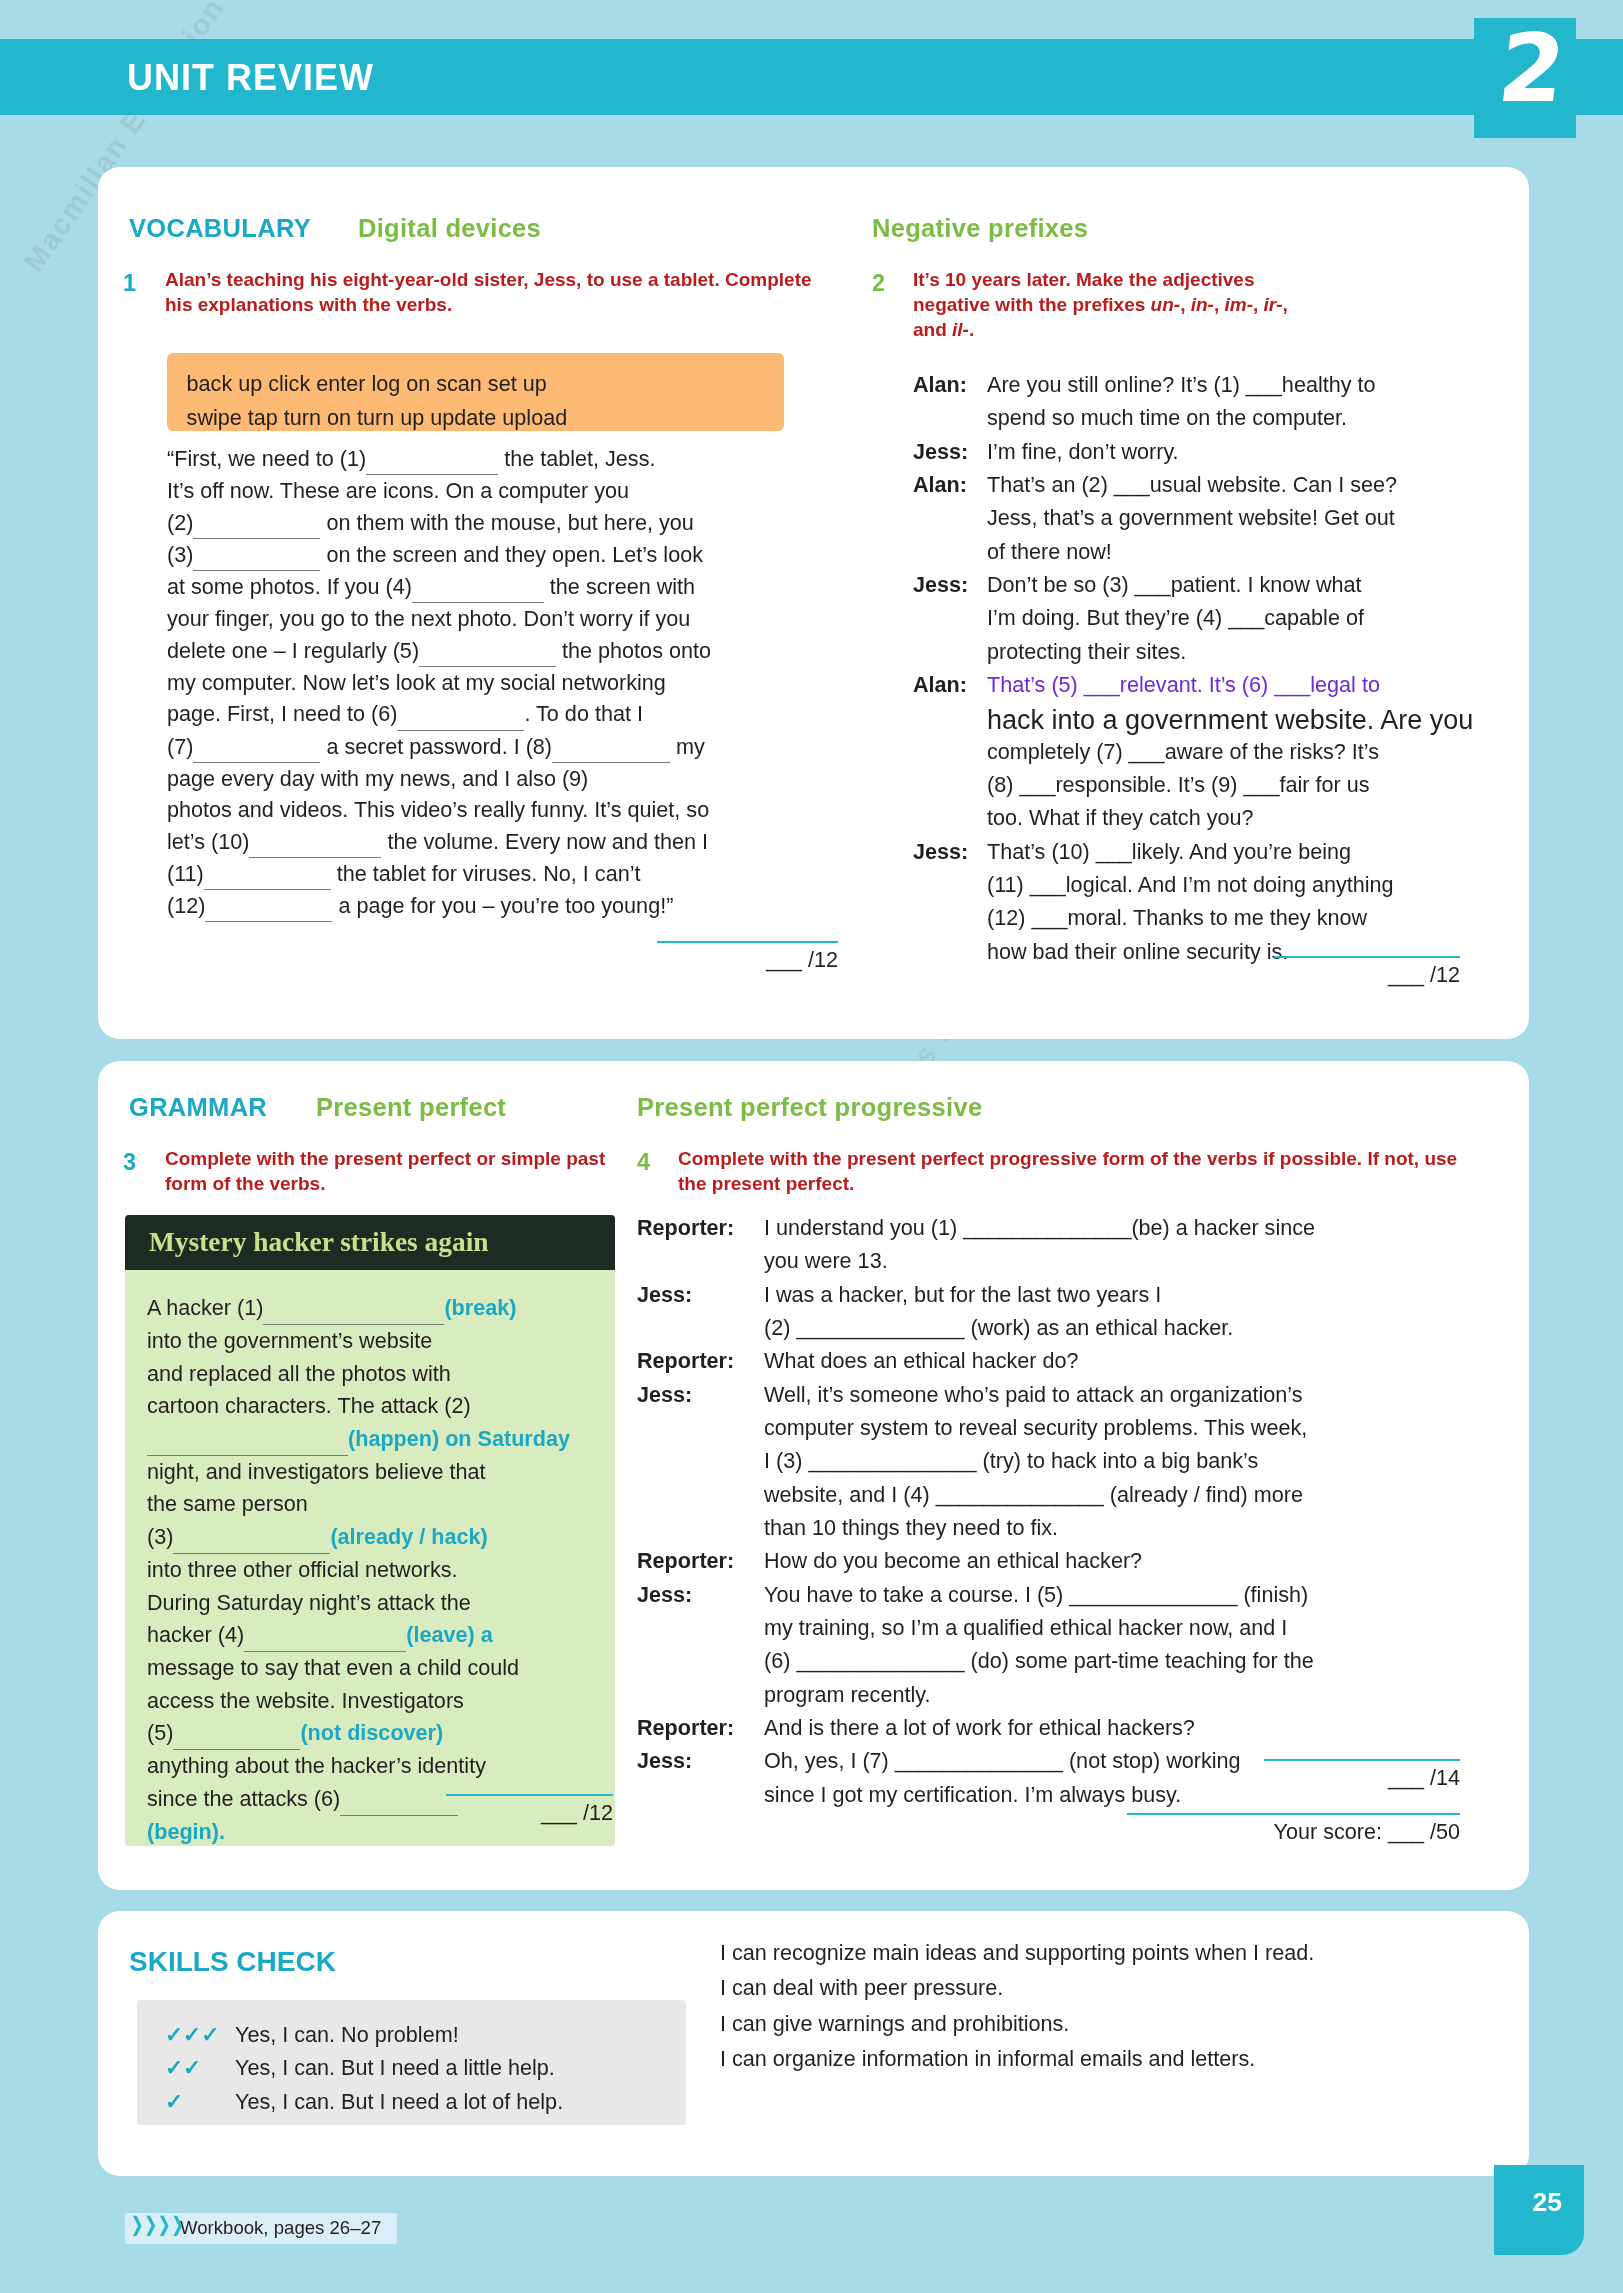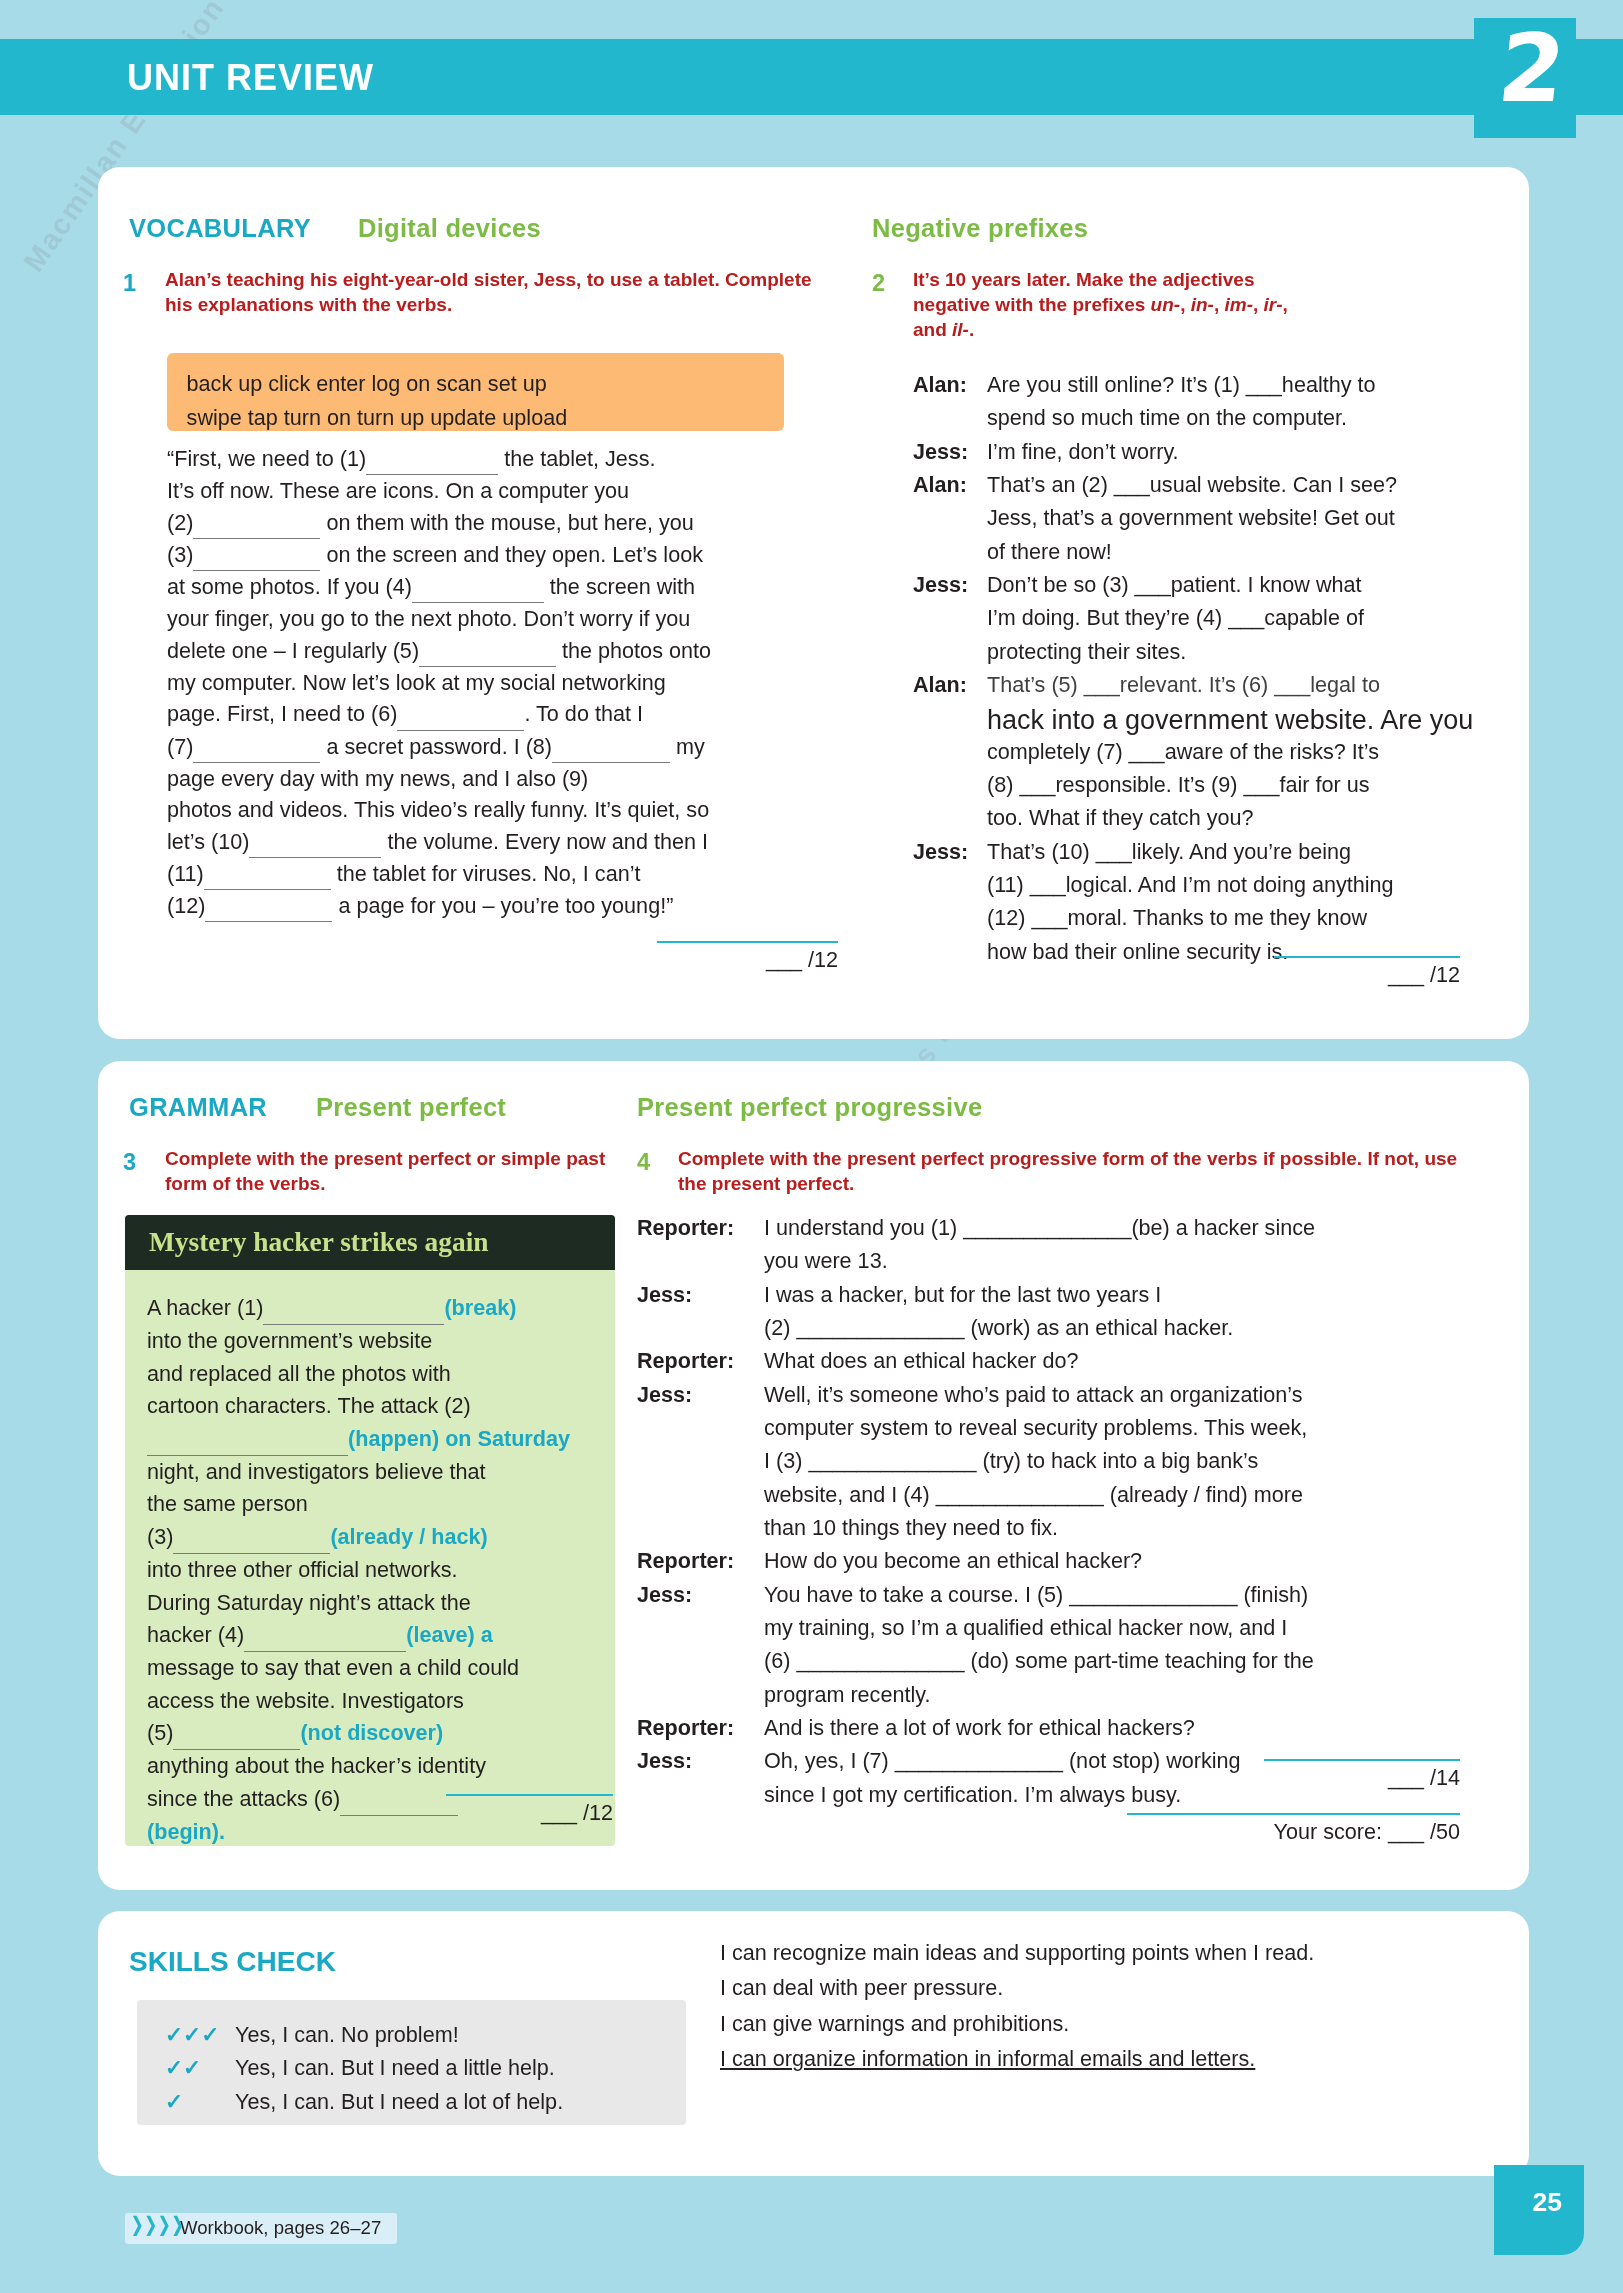--- a/index.html
+++ b/index.html
@@ -199,21 +199,21 @@
       <div style="position: absolute; left: 74px; top: 67px; font-size: 21.6px; color: rgb(35, 31, 32); white-space: nowrap;">I’m fine, don’t worry.</div>
       <div style="position: absolute; left: 0px; top: 100px; width: 74px; font-weight: bold; font-size: 21.6px; color: rgb(35, 31, 32);">Alan:</div>
       <div style="position: absolute; left: 74px; top: 100px; font-size: 21.6px; color: rgb(35, 31, 32); white-space: nowrap;">That’s an (2)  ___usual website. Can I see?</div>
       <div style="position: absolute; left: 74px; top: 133px; font-size: 21.6px; color: rgb(35, 31, 32); white-space: nowrap;">Jess, that’s a government website! Get out</div>
       <div style="position: absolute; left: 74px; top: 167px; font-size: 21.6px; color: rgb(35, 31, 32); white-space: nowrap;">of there now!</div>
       <div style="position: absolute; left: 0px; top: 200px; width: 74px; font-weight: bold; font-size: 21.6px; color: rgb(35, 31, 32);">Jess:</div>
       <div style="position: absolute; left: 74px; top: 200px; font-size: 21.6px; color: rgb(35, 31, 32); white-space: nowrap;">Don’t be so (3)  ___patient. I know what</div>
       <div style="position: absolute; left: 74px; top: 233px; font-size: 21.6px; color: rgb(35, 31, 32); white-space: nowrap;">I’m doing. But they’re (4)  ___capable of</div>
       <div style="position: absolute; left: 74px; top: 267px; font-size: 21.6px; color: rgb(35, 31, 32); white-space: nowrap;">protecting their sites.</div>
       <div style="position: absolute; left: 0px; top: 300px; width: 74px; font-weight: bold; font-size: 21.6px; color: rgb(35, 31, 32);">Alan:</div>
-      <div style="position: absolute; left: 74px; top: 300px; font-size: 21.6px; color: #404040; white-space: nowrap;">That’s (5)  ___relevant. It’s (6)  ___legal to</div>
+      <div style="position: absolute; left: 74px; top: 300px; font-size: 21.6px; color: #6d28d9; white-space: nowrap;">That’s (5)  ___relevant. It’s (6)  ___legal to</div>
       <div style="position: absolute; left: 74px; top: 333px; font-size: 27px; color: rgb(35, 31, 32); white-space: nowrap;">hack into a government website. Are you</div>
       <div style="position: absolute; left: 74px; top: 367px; font-size: 21.6px; color: rgb(35, 31, 32); white-space: nowrap;">completely (7)  ___aware of the risks? It’s</div>
       <div style="position: absolute; left: 74px; top: 400px; font-size: 21.6px; color: rgb(35, 31, 32); white-space: nowrap;">(8)  ___responsible. It’s (9)  ___fair for us</div>
       <div style="position: absolute; left: 74px; top: 433px; font-size: 21.6px; color: rgb(35, 31, 32); white-space: nowrap;">too. What if they catch you?</div>
       <div style="position: absolute; left: 0px; top: 467px; width: 74px; font-weight: bold; font-size: 21.6px; color: rgb(35, 31, 32);">Jess:</div>
       <div style="position: absolute; left: 74px; top: 467px; font-size: 21.6px; color: rgb(35, 31, 32); white-space: nowrap;">That’s (10)  ___likely. And you’re being</div>
       <div style="position: absolute; left: 74px; top: 500px; font-size: 21.6px; color: rgb(35, 31, 32); white-space: nowrap;">(11)  ___logical. And I’m not doing anything</div>
       <div style="position: absolute; left: 74px; top: 533px; font-size: 21.6px; color: rgb(35, 31, 32); white-space: nowrap;">(12)  ___moral. Thanks to me they know</div>
       <div style="position: absolute; left: 74px; top: 567px; font-size: 21.6px; color: rgb(35, 31, 32); white-space: nowrap;">how bad their online security is.</div>
     </div>
@@ -310,21 +310,21 @@
       <div class="skills-key-row" style="left: 235px; top: 2022px;">Yes, I can. No problem!</div>
       <div class="skills-key-row ticks" style="left: 165px; top: 2055px;">✓✓</div>
       <div class="skills-key-row" style="left: 235px; top: 2055px;">Yes, I can. But I need a little help.</div>
       <div class="skills-key-row ticks" style="left: 165px; top: 2089px;">✓</div>
       <div class="skills-key-row" style="left: 235px; top: 2089px;">Yes, I can. But I need a lot of help.</div>
     </div>
   <div id="skills-list" class="skills-list">
       <div style="margin-bottom: 2px;">I can recognize main ideas and supporting points when I read.</div>
       <div style="margin-bottom: 2px;">I can deal with peer pressure.</div>
       <div style="margin-bottom: 2px;">I can give warnings and prohibitions.</div>
-      <div style="margin-bottom: 2px; text-decoration: underline;">I can organize information in informal emails and letters.</div>
+      <div style="margin-bottom: 2px;">I can organize information in informal emails and letters.</div>
     </div>
 
   <div class="footer-chip">Workbook, pages 26–27</div>
   <div class="chevrons">❭❭❭❭</div>
   <div class="page-num-box"></div>
   <div class="page-num">25</div>
 </div>
 
 
 </body></html>

